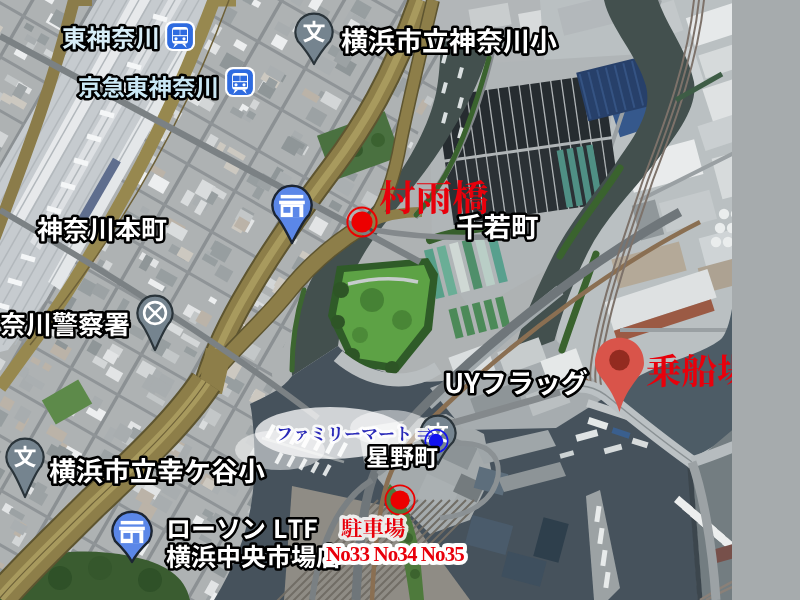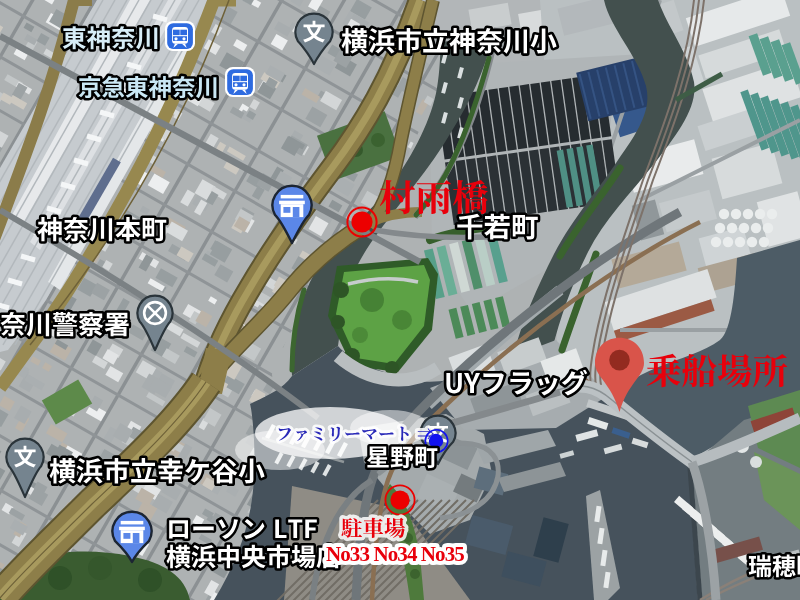--- a/index.html
+++ b/index.html
@@ -1,14 +1,14 @@
 <!DOCTYPE html>
 <html><head><meta charset="utf-8"><style>
 html,body{margin:0;padding:0;background:#a6abad;font-family:"Liberation Sans",sans-serif;}
-#map{width:800px;height:600px;overflow:hidden;position:relative;}
+#map{width:732px;height:600px;overflow:hidden;position:relative;}
 svg{display:block}
 </style></head><body>
 
 <div id="map">
 <svg xmlns="http://www.w3.org/2000/svg" width="800" height="600" viewBox="0 0 800 600">
 <defs>
 <clipPath id="cityclip">
           <polygon points="0,0 462,0 438,90 402,168 362,240 316,300 288,336 272,374 276,420 352,470 396,520 404,600 0,600"></polygon>
         </clipPath>
 <clipPath id="eastclip">

